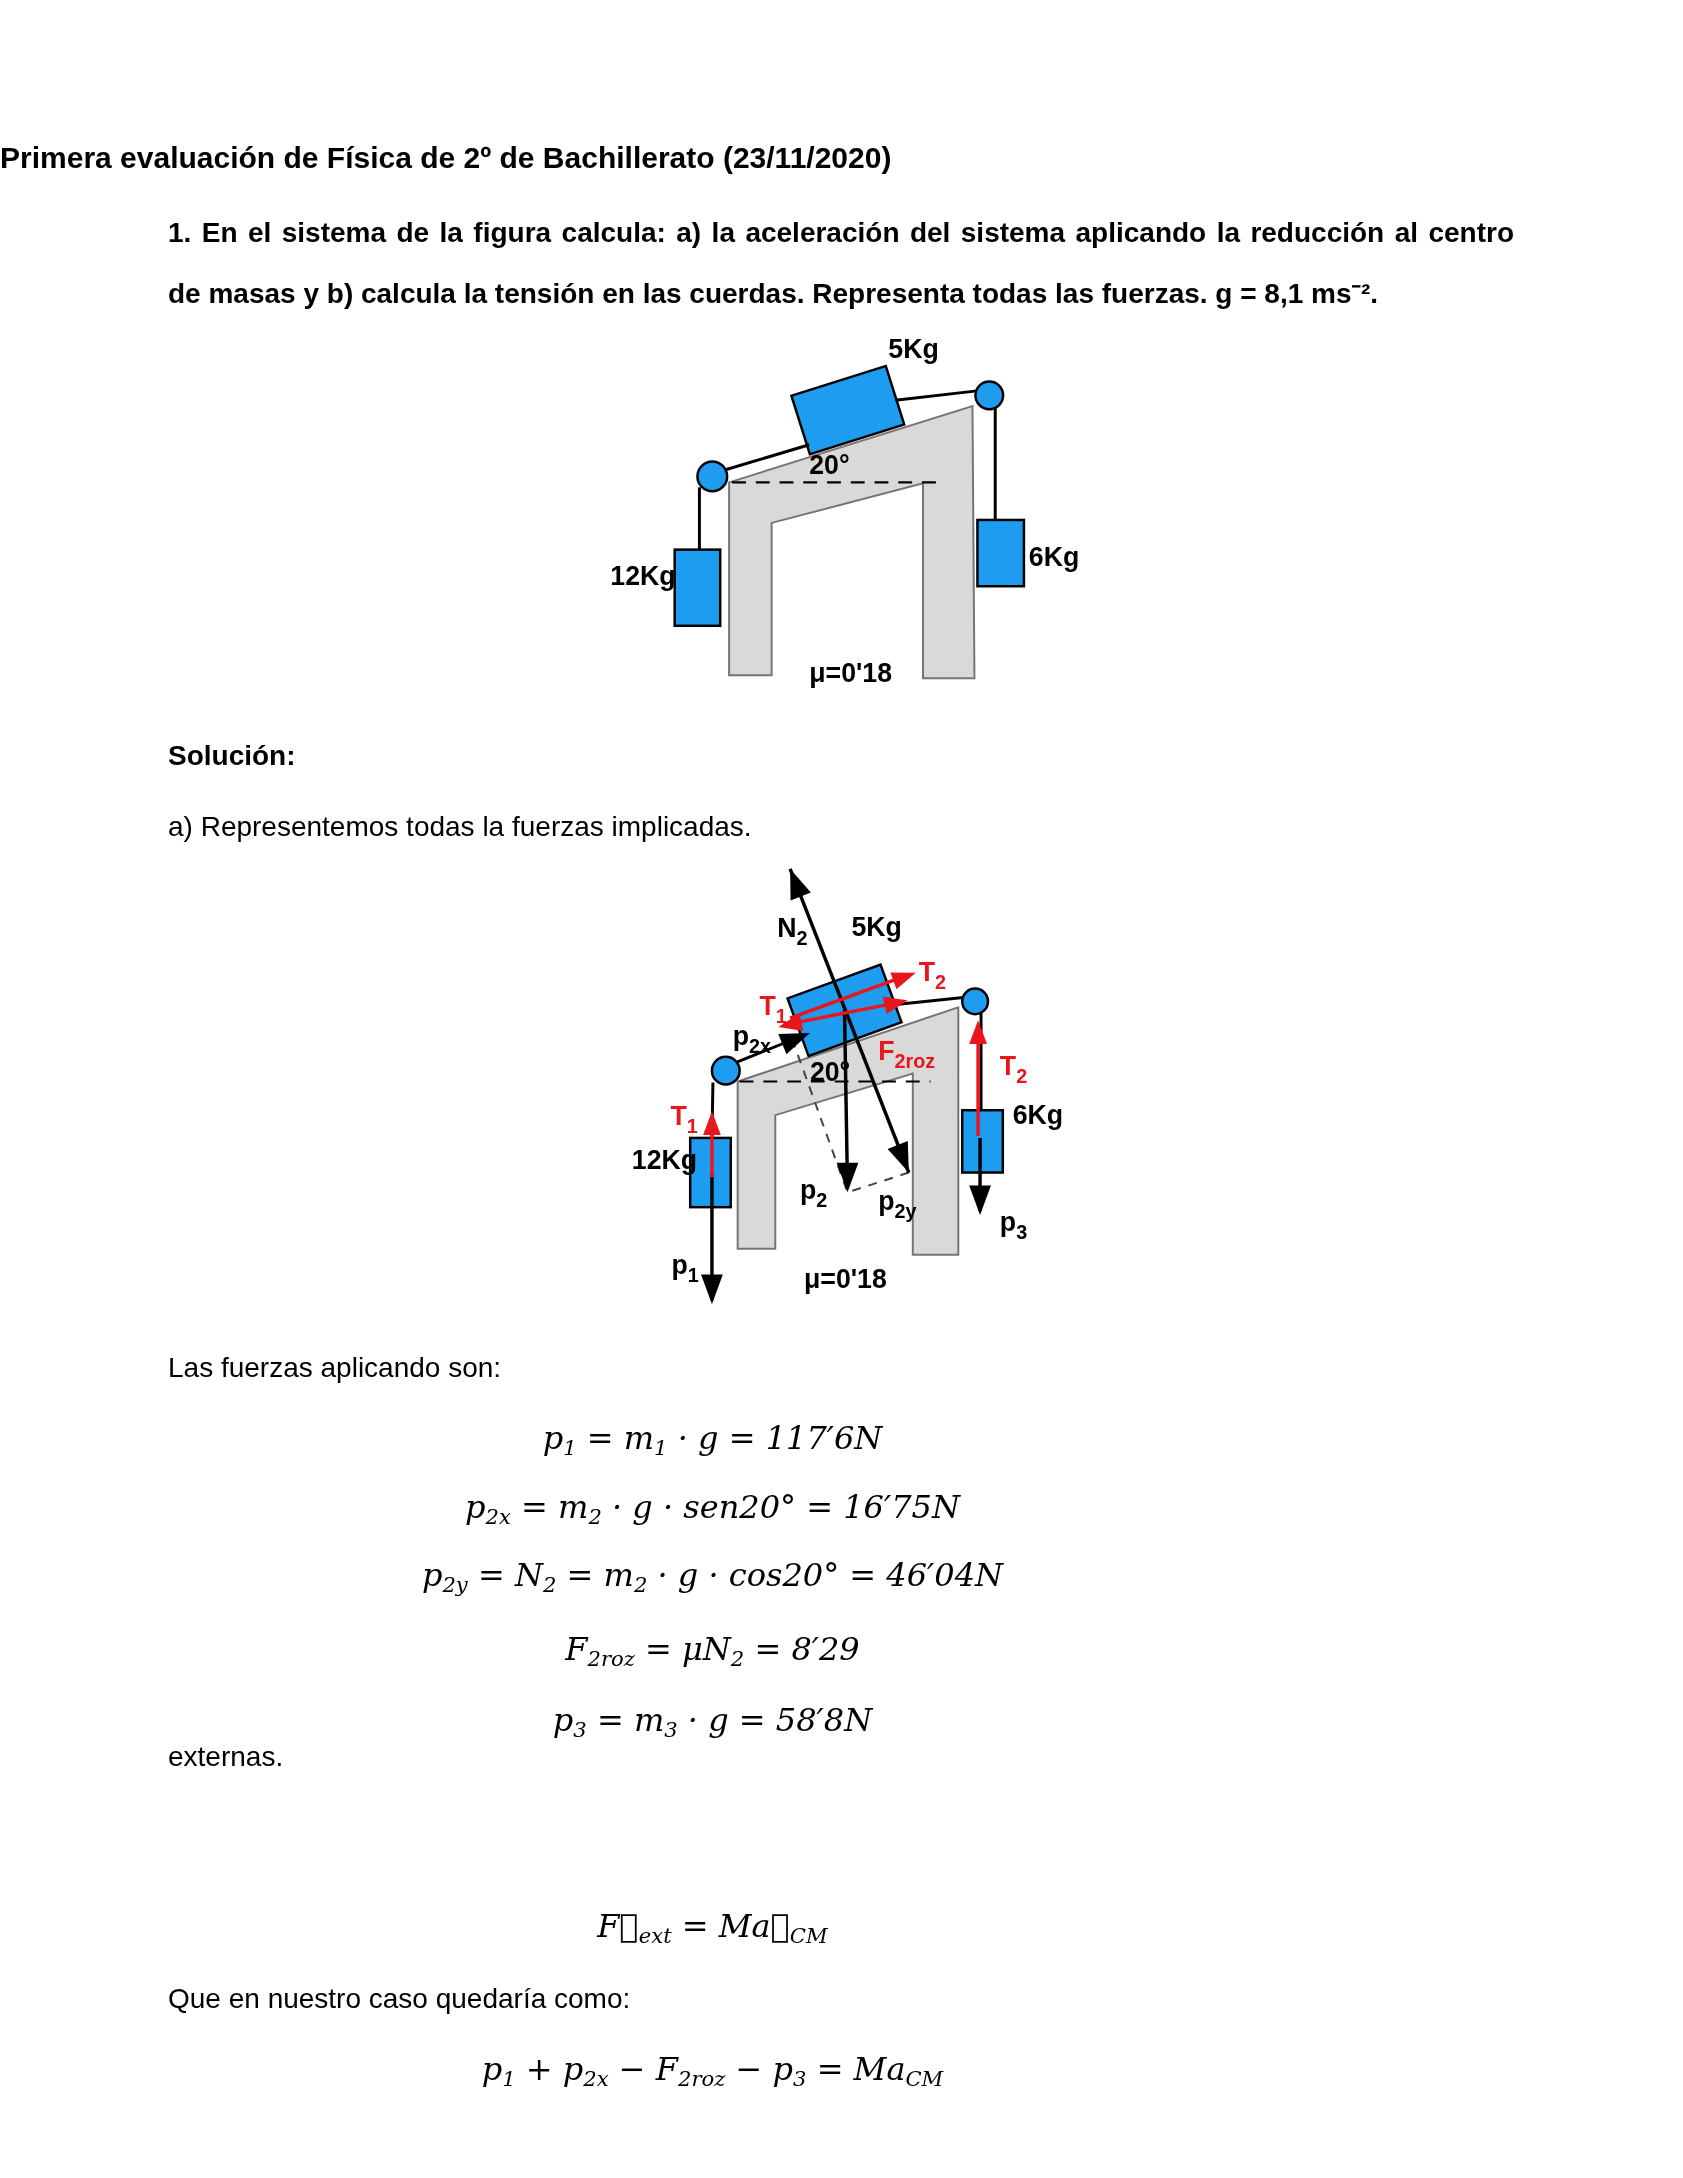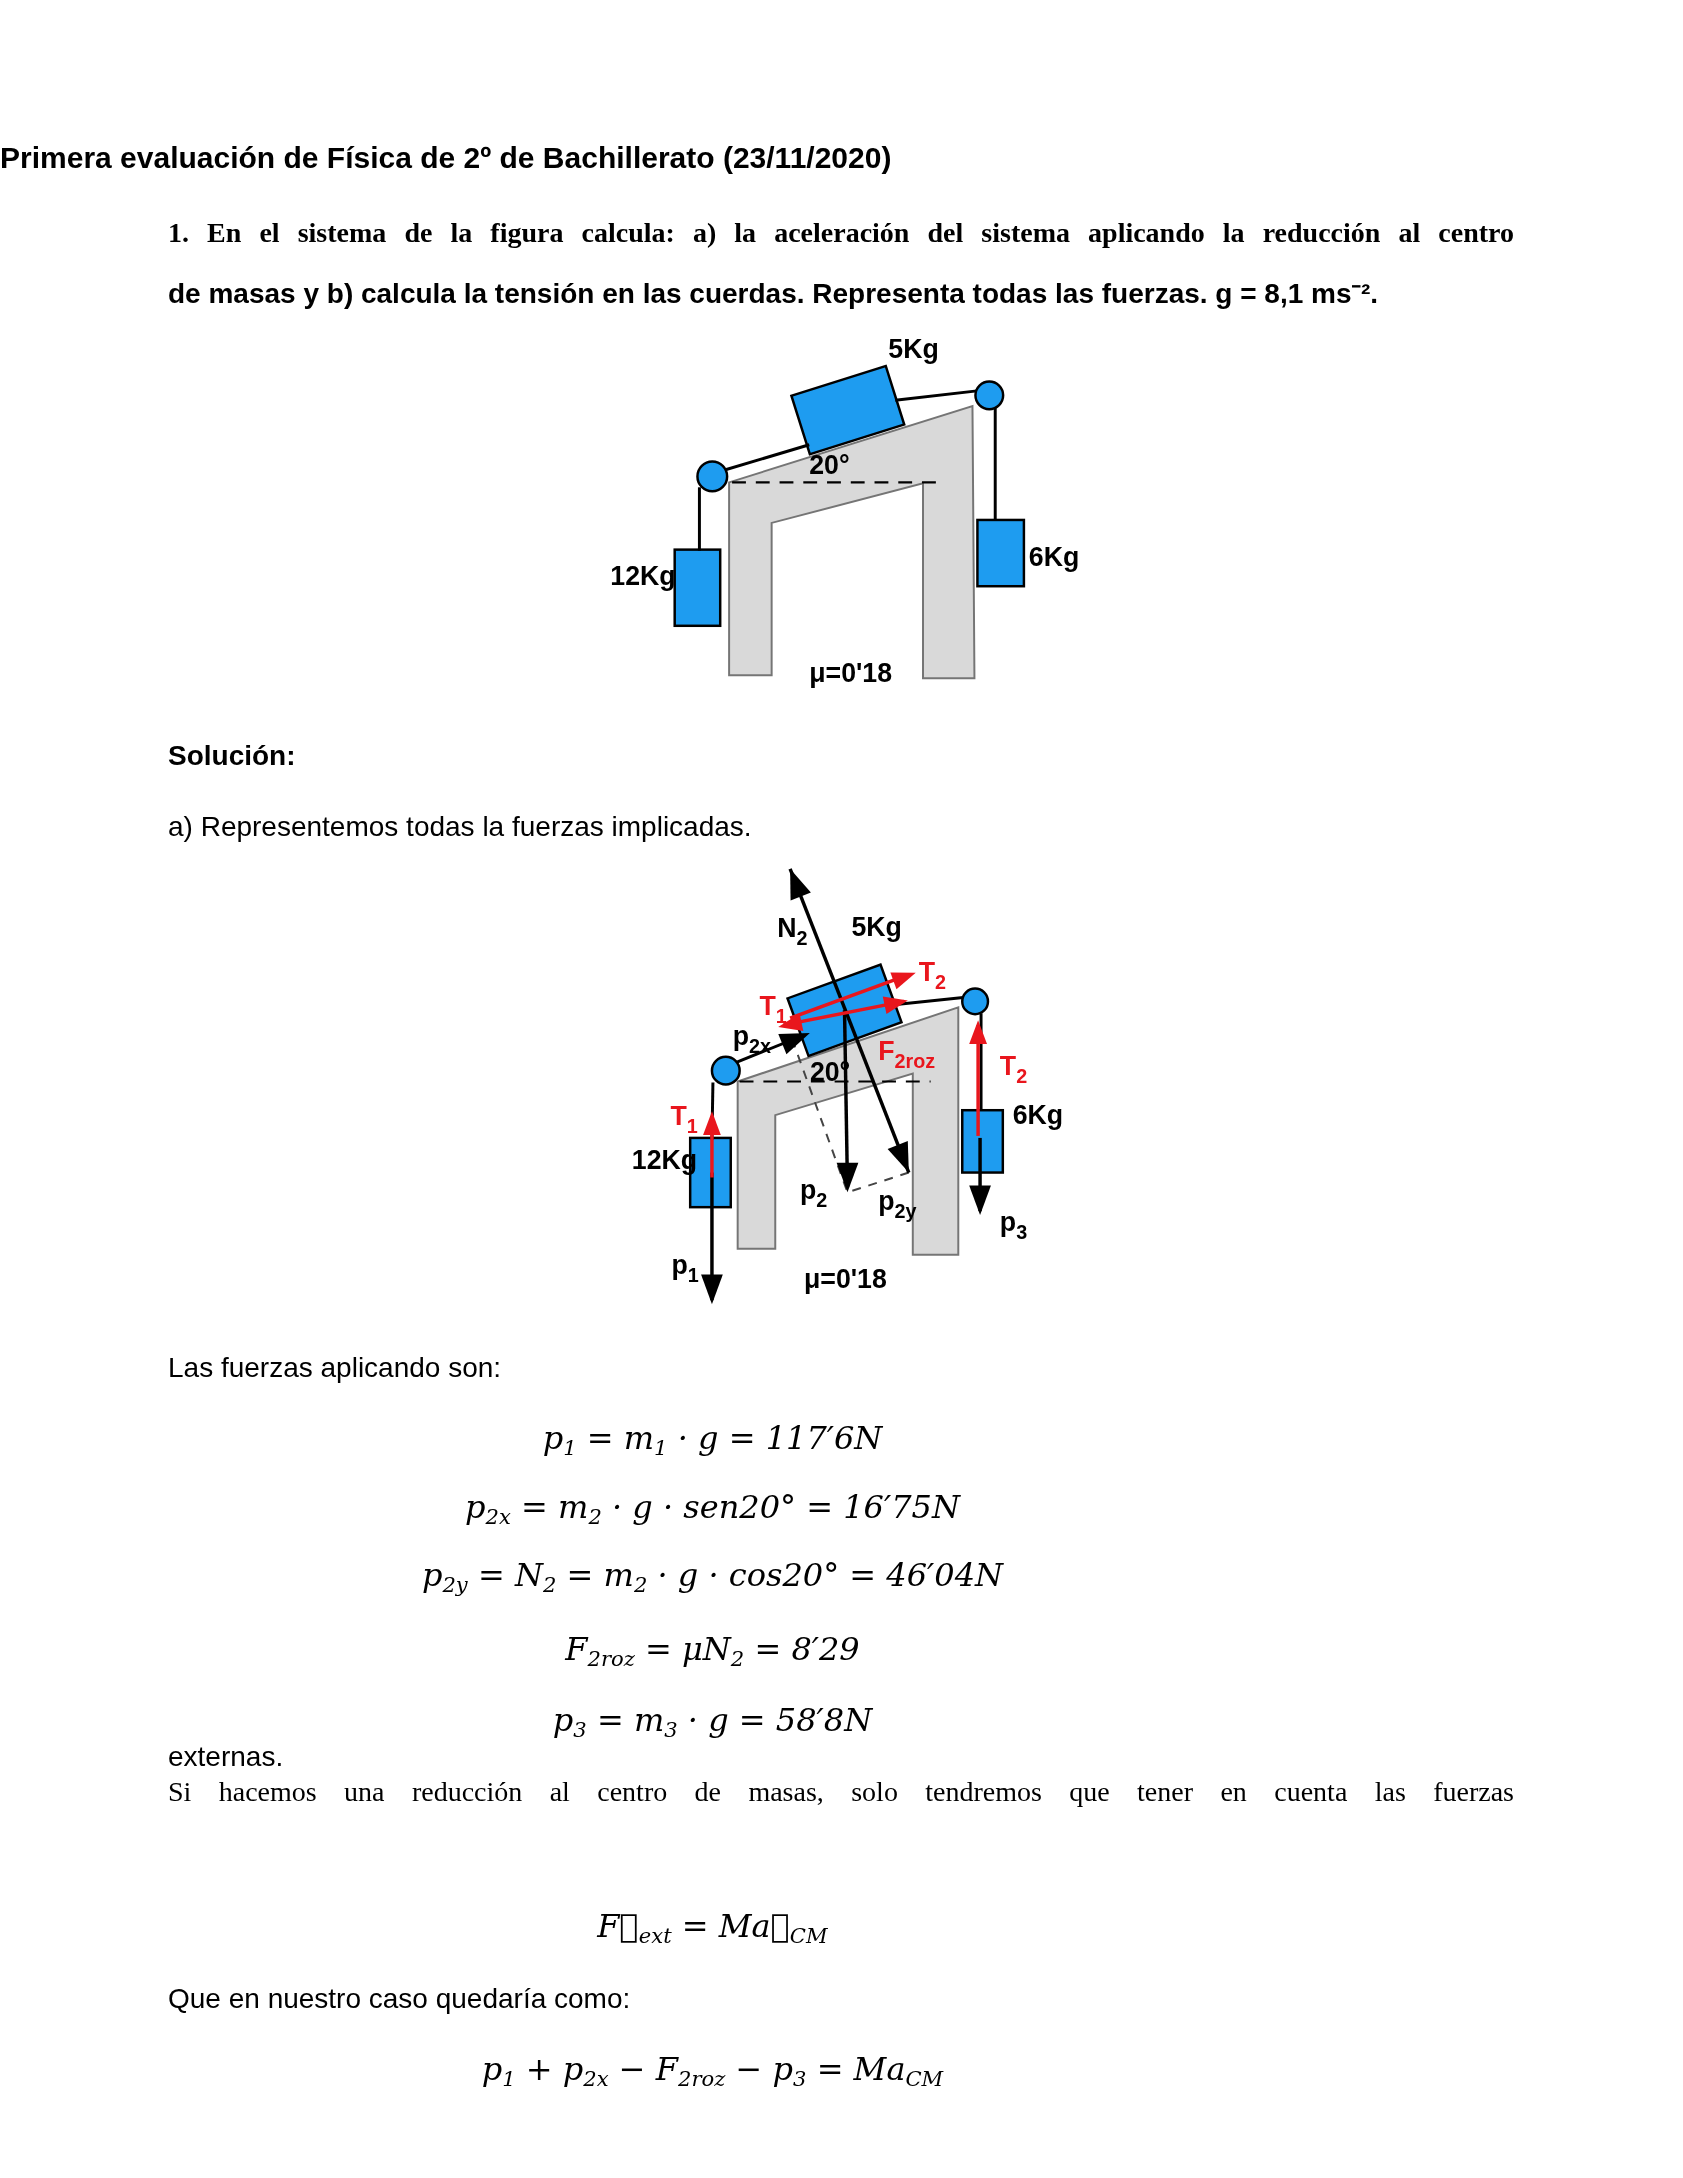--- a/index.html
+++ b/index.html
@@ -2,21 +2,21 @@
 <html style="--accent-blue: #1e9cf0; --structure-gray: #d9d9d9; --structure-stroke: #757575; --force-red: #e9161d;"><head>
 <meta charset="utf-8">
 <style>
   html,body{margin:0;padding:0;background:#888;}
   #page{position:relative;width:1683px;height:2178px;background:#ffffff;
         font-family:"Liberation Sans",sans-serif;color:#000;overflow:hidden;}
   .abs{position:absolute;}
   .doc-title{left:0;width:1683px;text-align:left;font-size:30px;font-weight:bold;}
   .body-line{left:168px;width:1346px;font-size:28px;line-height:34px;}
   .bold{font-weight:bold;}
-  .just{text-align:justify;text-align-last:justify;font-family:Liberation Serif, serif;}
+  .just{text-align:justify;text-align-last:justify;}
   .equation{left:0;width:1425px;text-align:center;
             font-family:"DejaVu Serif","Liberation Serif",serif;
             font-style:italic;font-size:32px;line-height:44px;}
   .equation sub{font-size:66%;font-style:italic;line-height:0;vertical-align:-0.28em;}
   svg text{font-family:"Liberation Sans",sans-serif;font-weight:600;font-size:27px;fill:#000;}
   svg .sub{font-size:20px;}
   .red-text{fill:var(--force-red);}
   .blue-shape{fill:var(--accent-blue);stroke:#000;stroke-width:2.5;}
   .structure{fill:var(--structure-gray);stroke:var(--structure-stroke);stroke-width:2;}
   .rope{stroke:#000;stroke-width:3;fill:none;}
@@ -117,21 +117,20 @@
   </svg>
 
   <div class="abs body-line" style="top:1351px">Las fuerzas aplicando son:</div>
 
   <div class="abs equation" style="top:1416px">p<sub>1</sub> = m<sub>1</sub> · g = 117′6N</div>
   <div class="abs equation" style="top:1485px">p<sub>2x</sub> = m<sub>2</sub> · g · sen20° = 16′75N</div>
   <div class="abs equation" style="top:1553px">p<sub>2y</sub> = N<sub>2</sub> = m<sub>2</sub> · g · cos20° = 46′04N</div>
   <div class="abs equation" style="top:1627px">F<sub>2roz</sub> = μN<sub>2</sub> = 8′29</div>
   <div class="abs equation" style="top:1698px">p<sub>3</sub> = m<sub>3</sub> · g = 58′8N</div>
 
-  <div class="abs body-line just" style="top:1775px">Si hacemos una reducción al centro de masas, solo tendremos que tener en cuenta las fuerzas</div>
   <div class="abs body-line" style="top:1740px">externas.</div>
 
   <div class="abs equation" style="top:1904px">F⃗<sub>ext</sub> = Ma⃗<sub>CM</sub></div>
 
   <div class="abs body-line" style="top:1982px">Que en nuestro caso quedaría como:</div>
 
   <div class="abs equation" style="top:2047px">p<sub>1</sub> + p<sub>2x</sub> − F<sub>2roz</sub> − p<sub>3</sub> = Ma<sub>CM</sub></div>
 
 </div>
 

